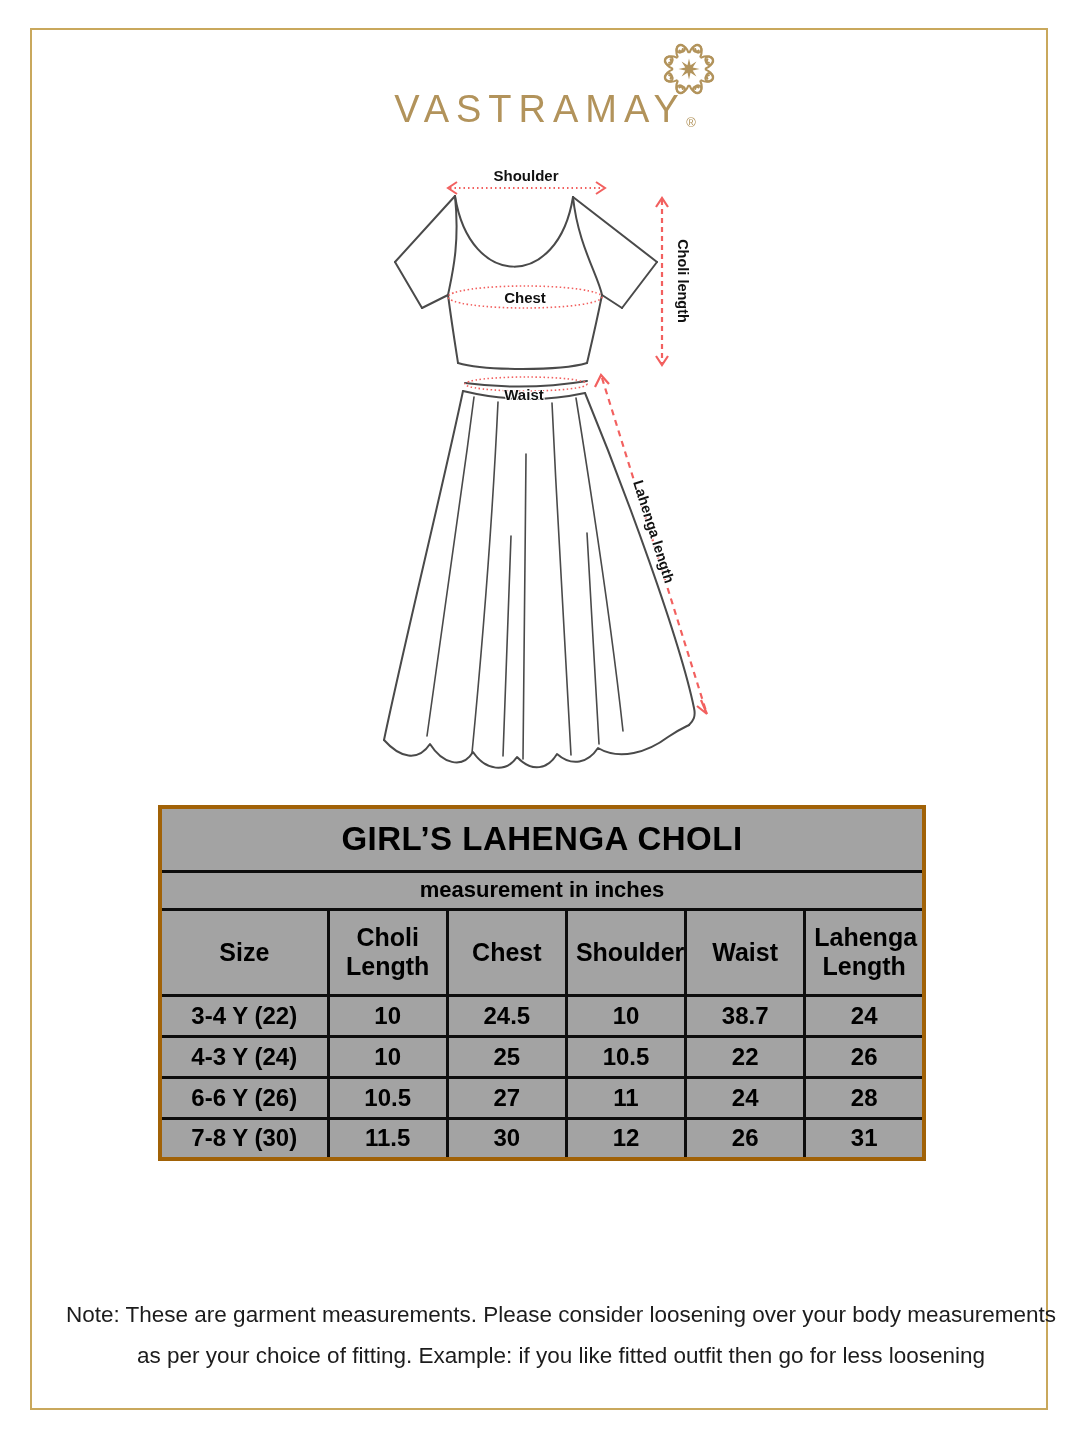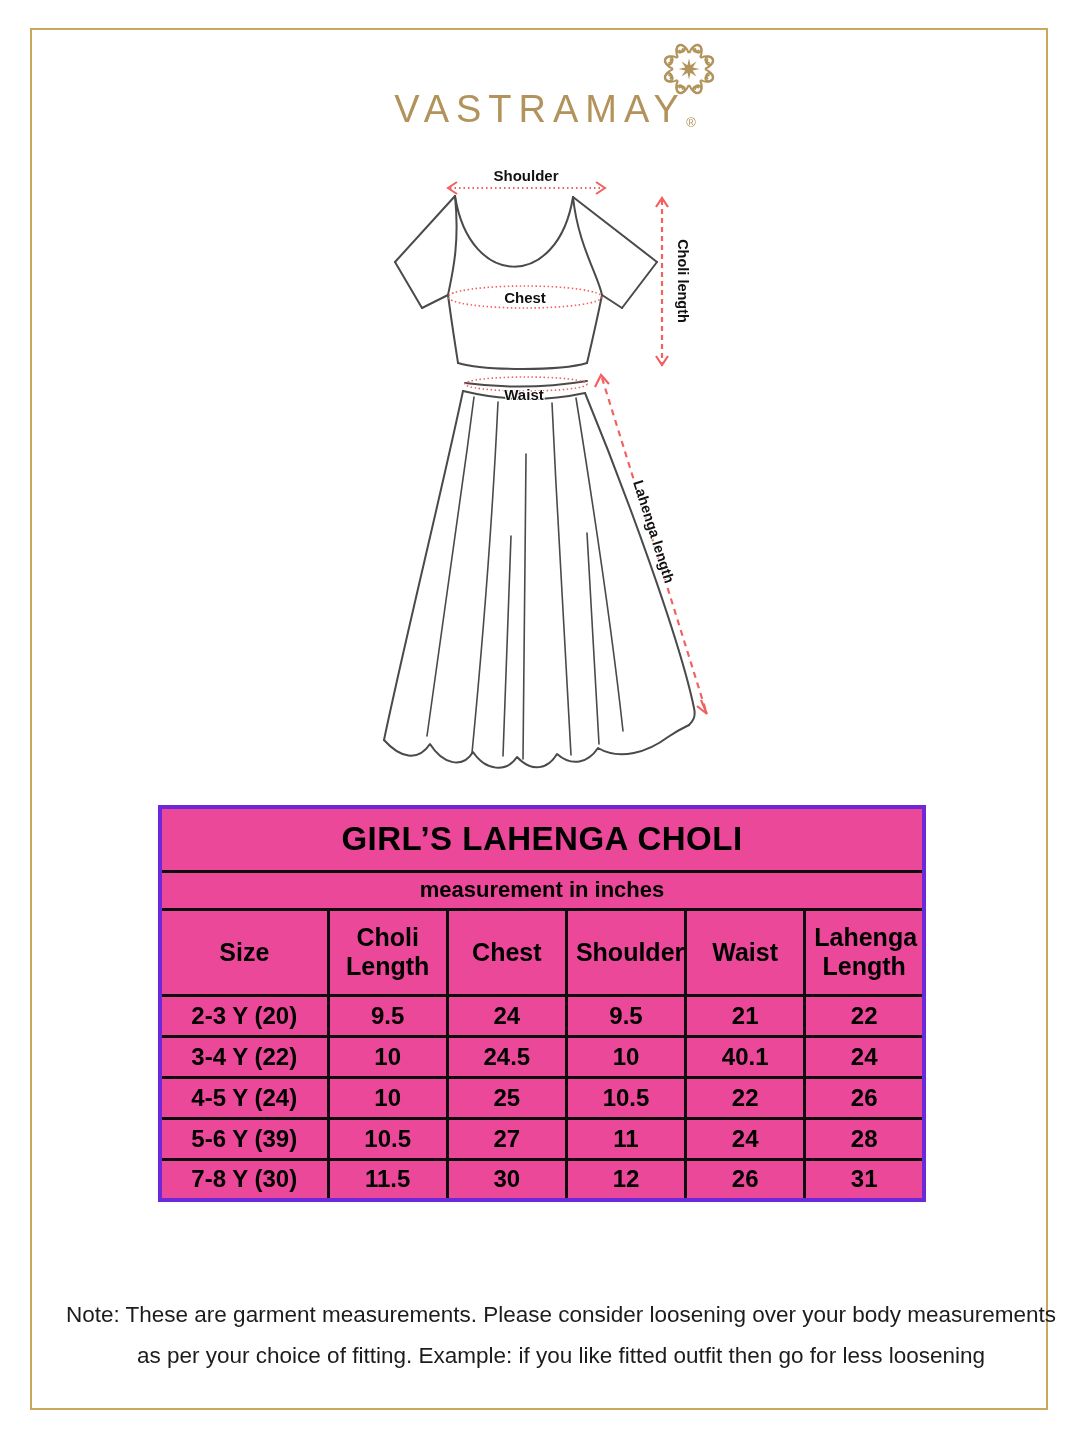--- a/index.html
+++ b/index.html
@@ -61,22 +61,22 @@
     stroke-width: 2px;
   }
 
   
   .size-table {
     position: absolute;
     left: 158px; top: 805px;
     width: 768px;
     border-collapse: collapse;
     table-layout: fixed;
-    border: 4px solid #6d28d9;
-    background: #ec4899;
+    border: 4px solid #a16207;
+    background: #a3a3a3;
   }
   .size-table td, .size-table th {
     border: 3px solid #0d0d0d;
     text-align: center;
     vertical-align: middle;
     color: #000000;
   }
   .row-title td {
     height: 64px;
     font-size: 33px;
@@ -226,45 +226,37 @@
       </tr>
       <tr class="row-headers">
         <th>Size</th>
         <th>Choli Length</th>
         <th>Chest</th>
         <th>Shoulder</th>
         <th>Waist</th>
         <th>Lahenga Length</th>
       </tr>
       <tr class="row-data">
-        <td>2-3 Y (20)</td>
-        <td>9.5</td>
-        <td>24</td>
-        <td>9.5</td>
-        <td>21</td>
-        <td>22</td>
-      </tr>
-      <tr class="row-data">
         <td>3-4 Y (22)</td>
         <td>10</td>
         <td>24.5</td>
         <td>10</td>
-        <td>40.1</td>
+        <td>38.7</td>
         <td>24</td>
       </tr>
       <tr class="row-data">
-        <td>4-5 Y (24)</td>
+        <td>4-3 Y (24)</td>
         <td>10</td>
         <td>25</td>
         <td>10.5</td>
         <td>22</td>
         <td>26</td>
       </tr>
       <tr class="row-data">
-        <td>5-6 Y (39)</td>
+        <td>6-6 Y (26)</td>
         <td>10.5</td>
         <td>27</td>
         <td>11</td>
         <td>24</td>
         <td>28</td>
       </tr>
       <tr class="row-data">
         <td>7-8 Y (30)</td>
         <td>11.5</td>
         <td>30</td>

